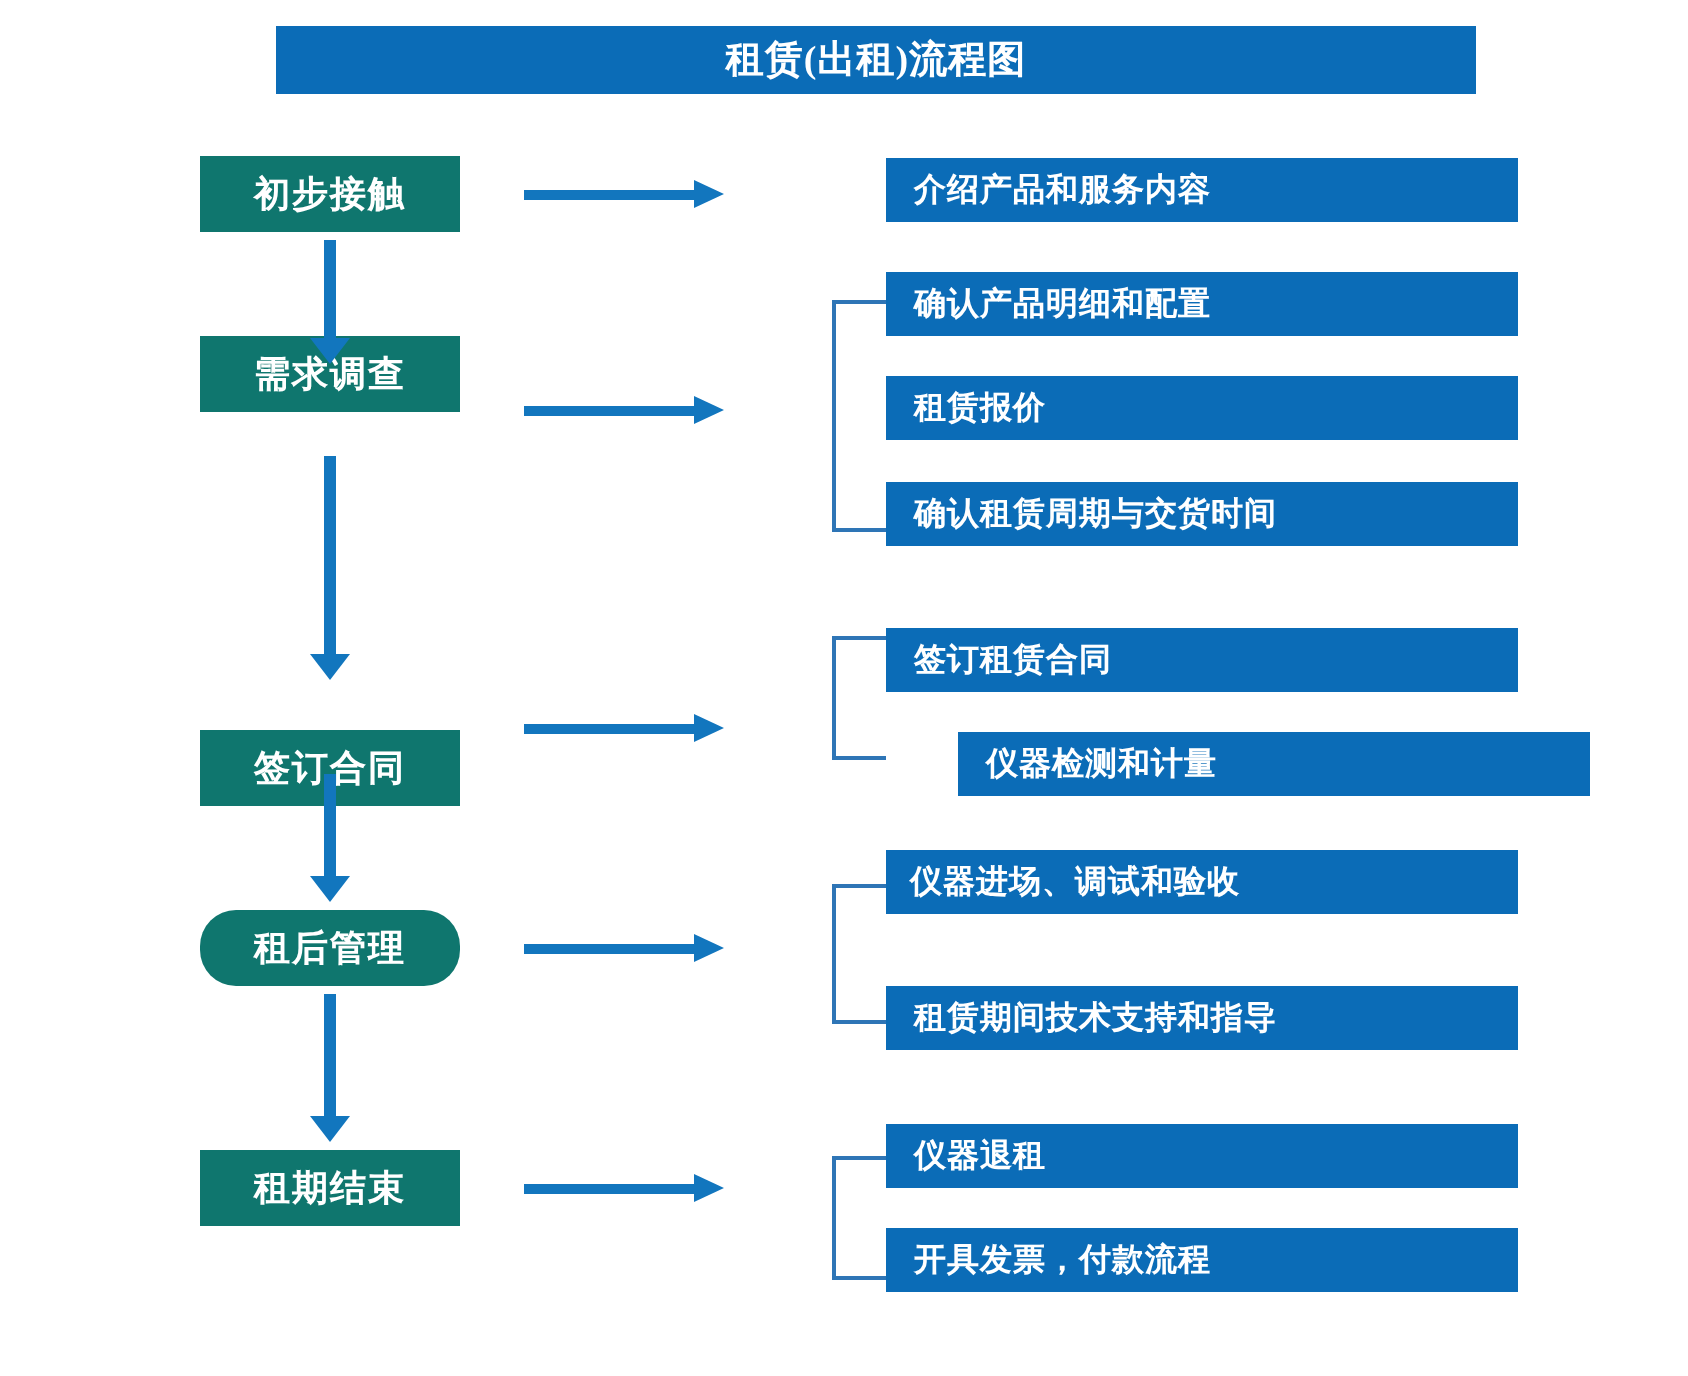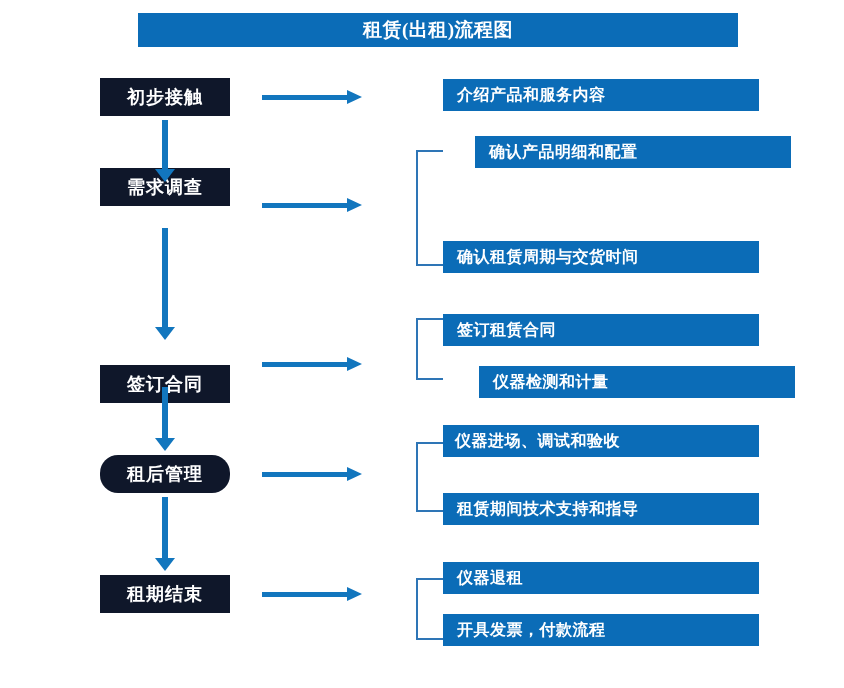--- a/index.html
+++ b/index.html
@@ -35,21 +35,21 @@
     letter-spacing: 0.5px;
     margin-left: 38px;
   }
 
   
   .stage-box {
     position: absolute;
     left: 100px;
     width: 130px;
     height: 38px;
-    background: #0f172a;
+    background: #0f766e;
     color: #ffffff;
     display: flex;
     align-items: center;
     justify-content: center;
     font-size: 18px;
     font-weight: bold;
     letter-spacing: 1px;
   }
 
   
@@ -180,21 +180,22 @@
     <div class="shaft"></div>
     <div class="head"></div>
   </div>
 
   <div class="bracket" style="top:150px;  height:116px;"></div>
   <div class="bracket" style="top:318px;  height:62px;"></div>
   <div class="bracket" style="top:442px;  height:70px;"></div>
   <div class="bracket" style="top:578px;  height:62px;"></div>
 
   <div class="task-box" style="top:79px;">介绍产品和服务内容</div>
-  <div class="task-box" style="top:136px;margin-left:32px;">确认产品明细和配置</div>
+  <div class="task-box" style="top:136px;">确认产品明细和配置</div>
+  <div class="task-box" style="top:188px;">租赁报价</div>
   <div class="task-box" style="top:241px;">确认租赁周期与交货时间</div>
   <div class="task-box" style="top:314px;font-family:Liberation Serif, serif;">签订租赁合同</div>
   <div class="task-box" style="top:366px;margin-left:36px;">仪器检测和计量</div>
   <div class="task-box" style="top:425px;padding-left:12px;">仪器进场、调试和验收</div>
   <div class="task-box" style="top:493px;">租赁期间技术支持和指导</div>
   <div class="task-box" style="top:562px;">仪器退租</div>
   <div class="task-box" style="top:614px;">开具发票，付款流程</div>
 
 </div>
 

